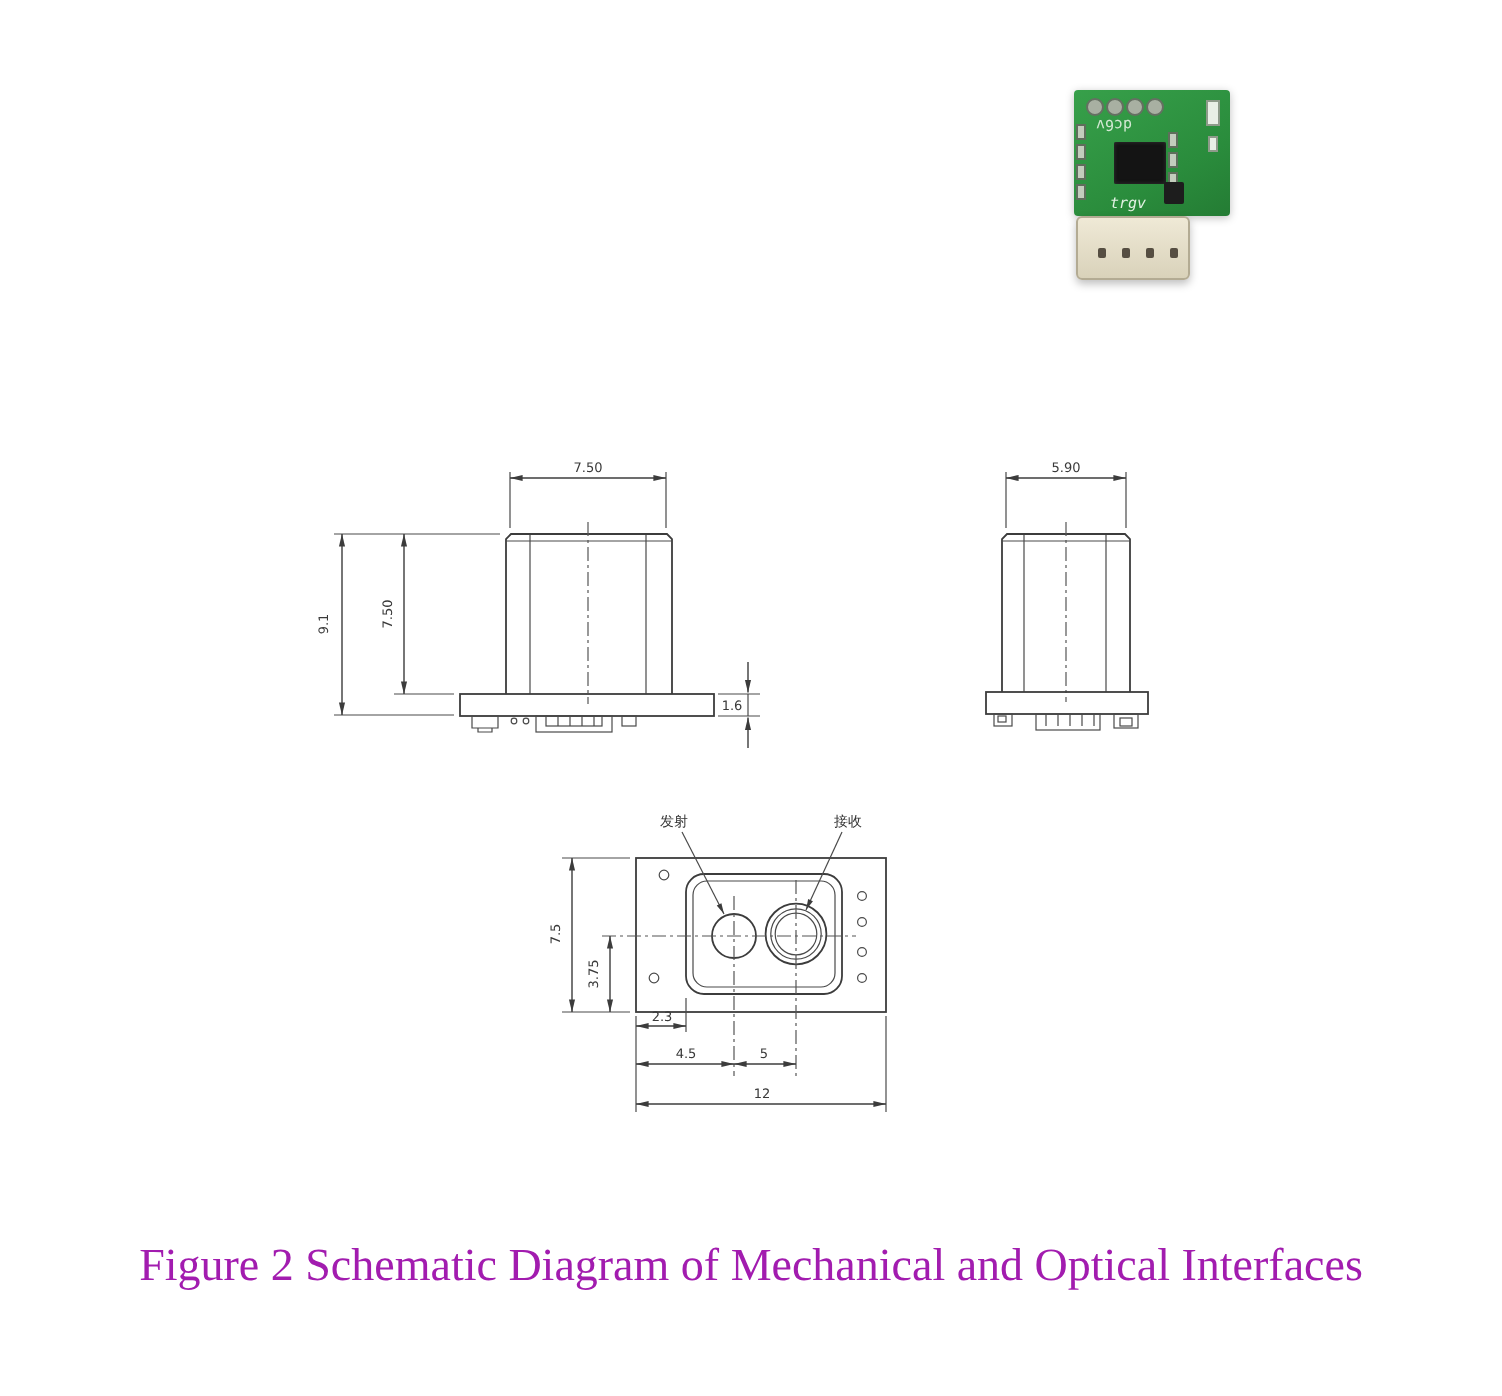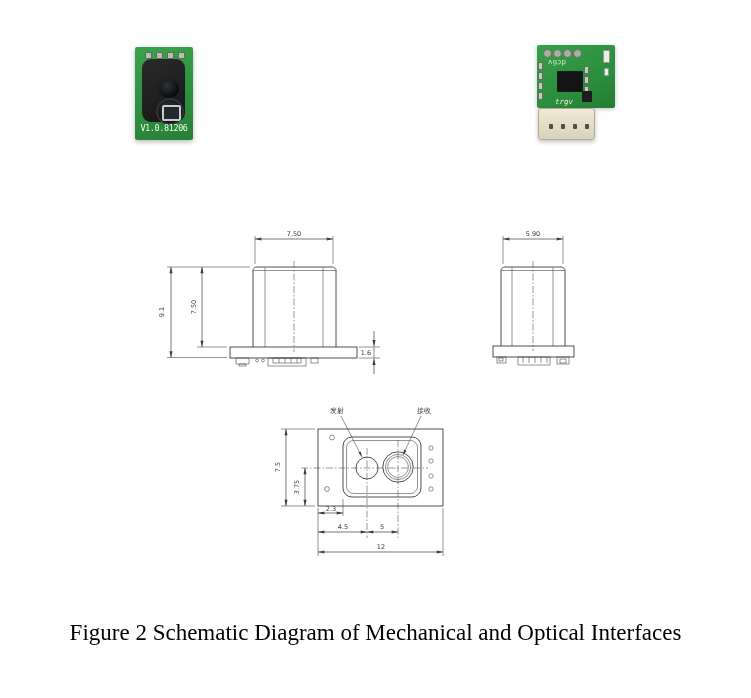--- a/index.html
+++ b/index.html
@@ -43,43 +43,28 @@
   
   #draw-svg{left:0;top:0;width:751px;height:698px;}
   .outline{fill:none;stroke:#3c3c3c;stroke-width:0.9;}
   .thin{fill:none;stroke:#4a4a4a;stroke-width:0.6;}
   .dimline{fill:none;stroke:#3c3c3c;stroke-width:0.7;}
   .center{fill:none;stroke:#555;stroke-width:0.6;stroke-dasharray:7 2 1.5 2;}
   .dimtext{font-family:"DejaVu Sans", sans-serif;font-size:6.5px;fill:#3a3a3a;}
   .cjk{font-family:"DejaVu Sans", sans-serif;font-size:7px;fill:#333;}
 
   
-  #caption{left:0;top:620px;width:751px;text-align:center;color:#000000;
+  #caption{left:0;top:620px;width:751px;text-align:center;color:#a21caf;
            font-family:"Liberation Serif", serif;font-size:23px;}
 </style>
 </head>
 <body>
 
 <div id="page">
 
-  <div id="photo-left" class="abs">
-    <div class="comp-row abs">
-      <div class="comp"></div>
-      <div class="comp"></div>
-      <div class="comp"></div>
-      <div class="comp"></div>
-    </div>
-    <div class="module abs">
-      <div class="lens-top abs"></div>
-      <div class="lens-bot abs">
-        <div class="win"></div>
-      </div>
-    </div>
-    <div class="silk abs">V1.0.81206</div>
-  </div>
 
   <div id="photo-right-board" class="abs">
     <div class="pad-round" style="left:6px"></div>
     <div class="pad-round" style="left:16px"></div>
     <div class="pad-round" style="left:26px"></div>
     <div class="pad-round" style="left:36px"></div>
     <div class="chip abs"></div>
     <div class="pad-sq" style="left:1px;top:17px"></div>
     <div class="pad-sq" style="left:1px;top:27px"></div>
     <div class="pad-sq" style="left:1px;top:37px"></div>

